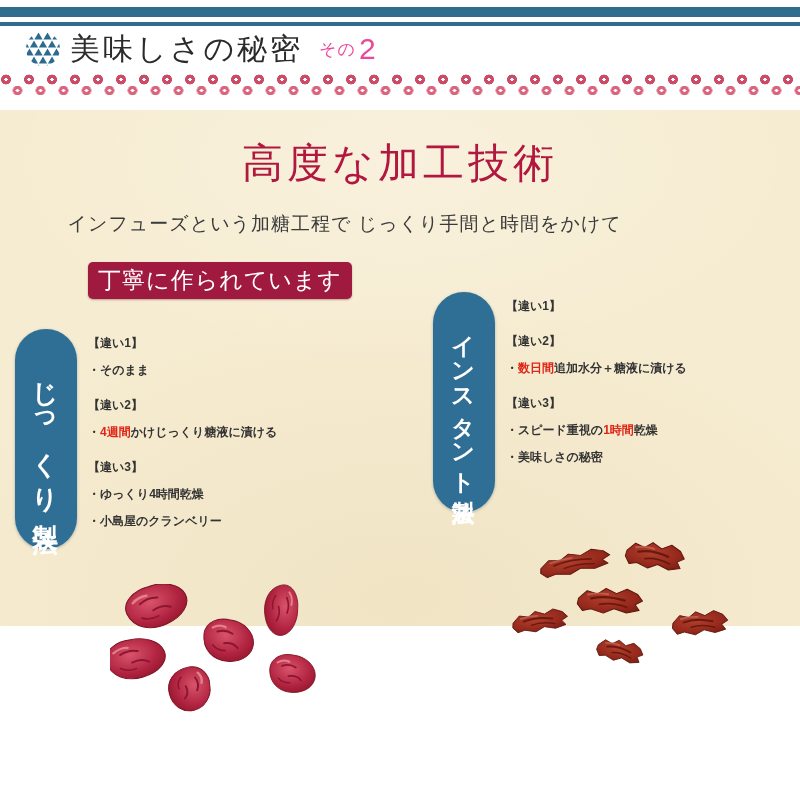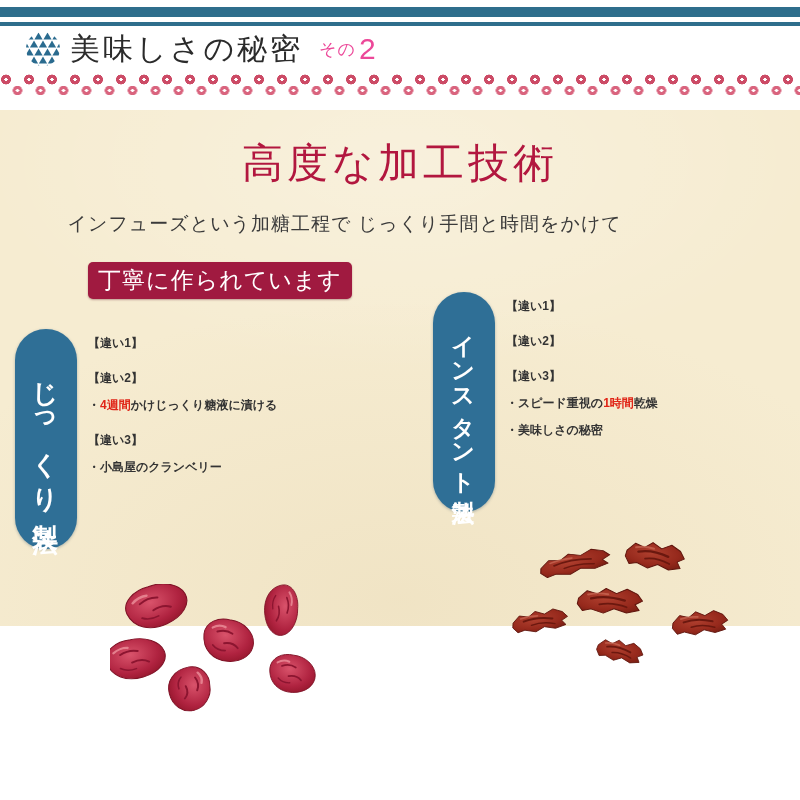--- a/index.html
+++ b/index.html
@@ -123,27 +123,29 @@
 
       <section class="col col-0">
         <div class="banner">丁寧に作られています</div>
         <div class="col-body">
           <div class="pill">
             <span class="pill-text">じっくり製法</span>
           </div>
           <div class="diffs">
             <div class="group">
               <div class="g-head">【違い1】</div>
+              <div class="g-line"><span>・そのまま</span><span class="accent"></span><span></span></div>
             </div>
             <div class="group">
               <div class="g-head">【違い2】</div>
               <div class="g-line"><span>・</span><span class="accent">4週間</span><span>かけじっくり糖液に漬ける</span></div>
             </div>
             <div class="group">
               <div class="g-head">【違い3】</div>
+              <div class="g-line"><span>・ゆっくり4時間乾燥</span></div>
               <div class="g-line"><span>・小島屋のクランベリー</span></div>
             </div>
           </div>
         </div>
 
         <svg class="berries" width="240" height="140" viewBox="0 0 240 140" aria-hidden="true">
           <defs>
             <radialGradient id="gradPlump" cx="42%" cy="38%" r="75%">
               <stop offset="0%" stop-color="#d9536b"></stop>
               <stop offset="62%" stop-color="#b02340"></stop>
@@ -171,20 +173,21 @@
         <div class="col-body">
           <div class="pill">
             <span class="pill-text">インスタント製法</span>
           </div>
           <div class="diffs">
             <div class="group">
               <div class="g-head">【違い1】</div>
             </div>
             <div class="group">
               <div class="g-head">【違い2】</div>
+              <div class="g-line"><span>・</span><span class="accent">数日間</span><span>追加水分＋糖液に漬ける</span></div>
             </div>
             <div class="group">
               <div class="g-head">【違い3】</div>
               <div class="g-line"><span>・スピード重視の</span><span class="accent">1時間</span><span>乾燥</span></div>
               <div class="g-line"><span>・美味しさの秘密</span></div>
             </div>
           </div>
         </div>
 
         <svg class="berries" width="300" height="140" viewBox="0 0 300 140" aria-hidden="true">

